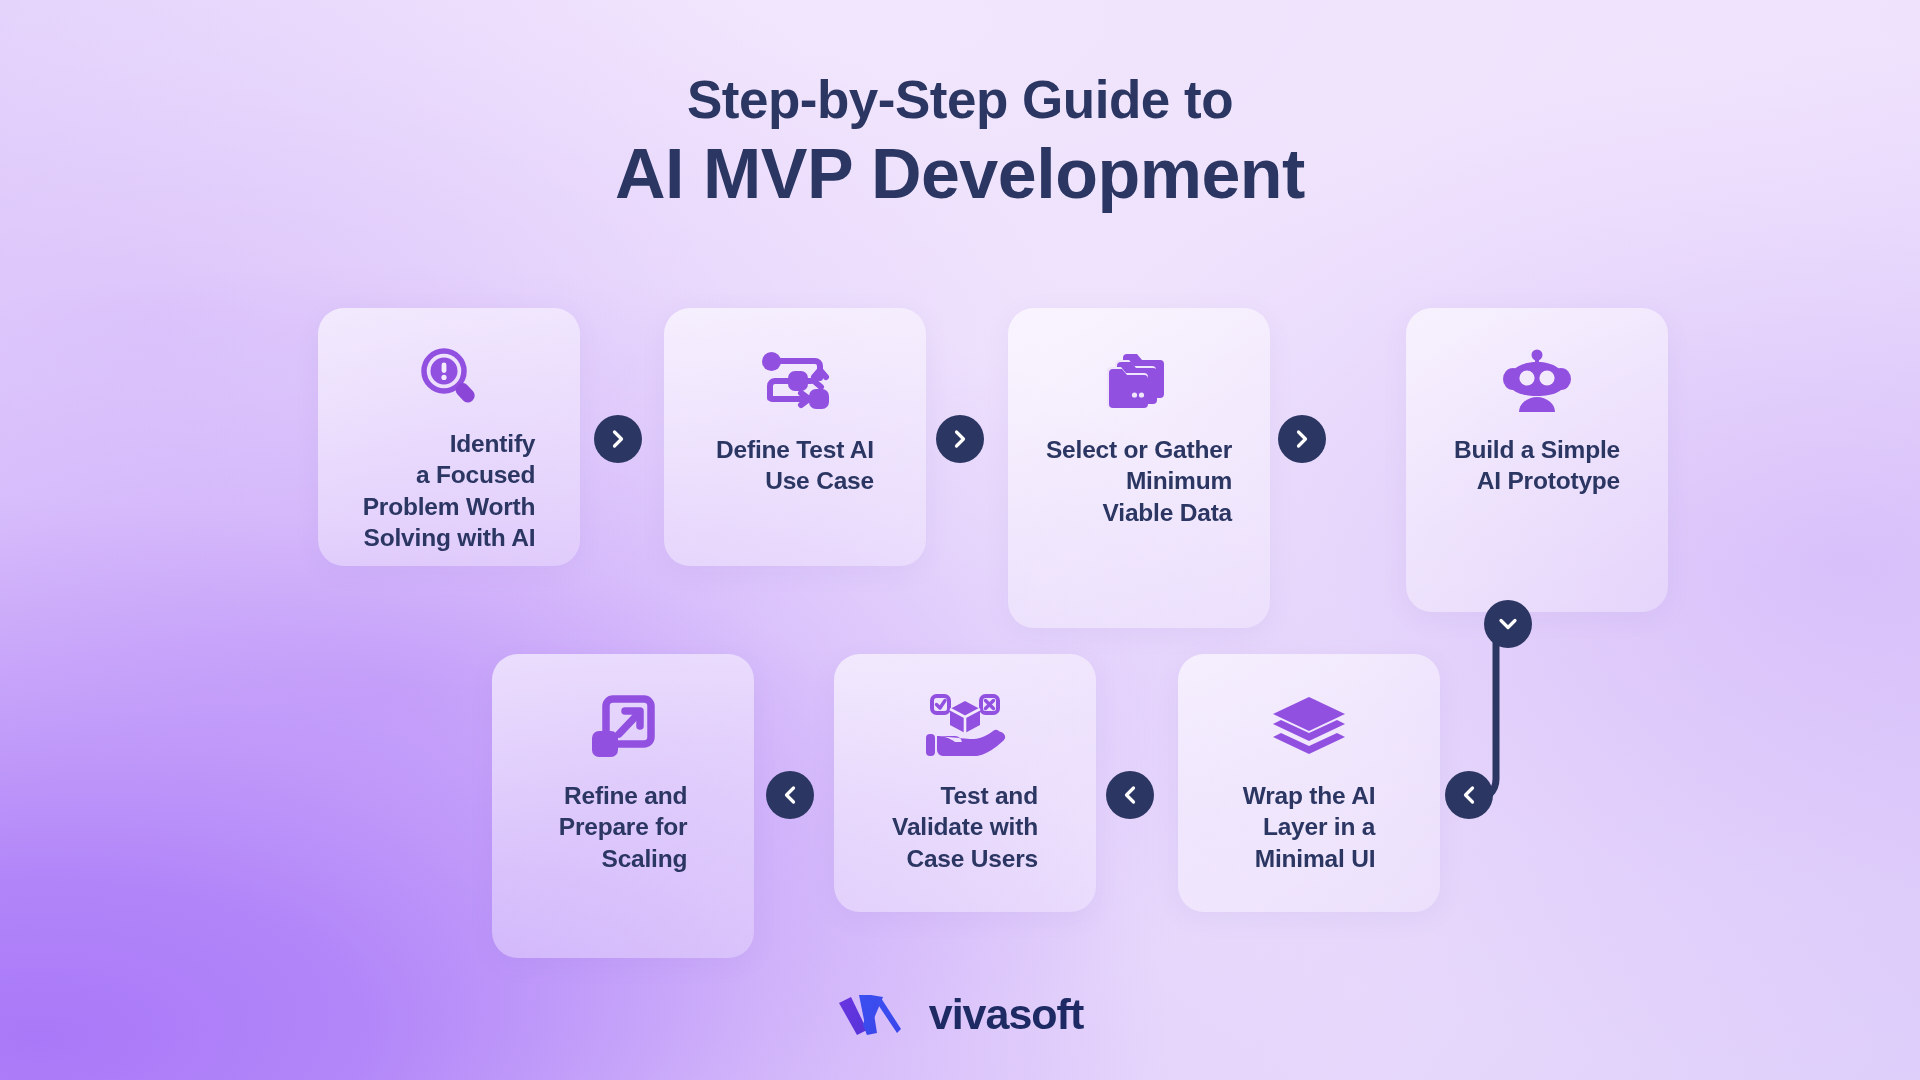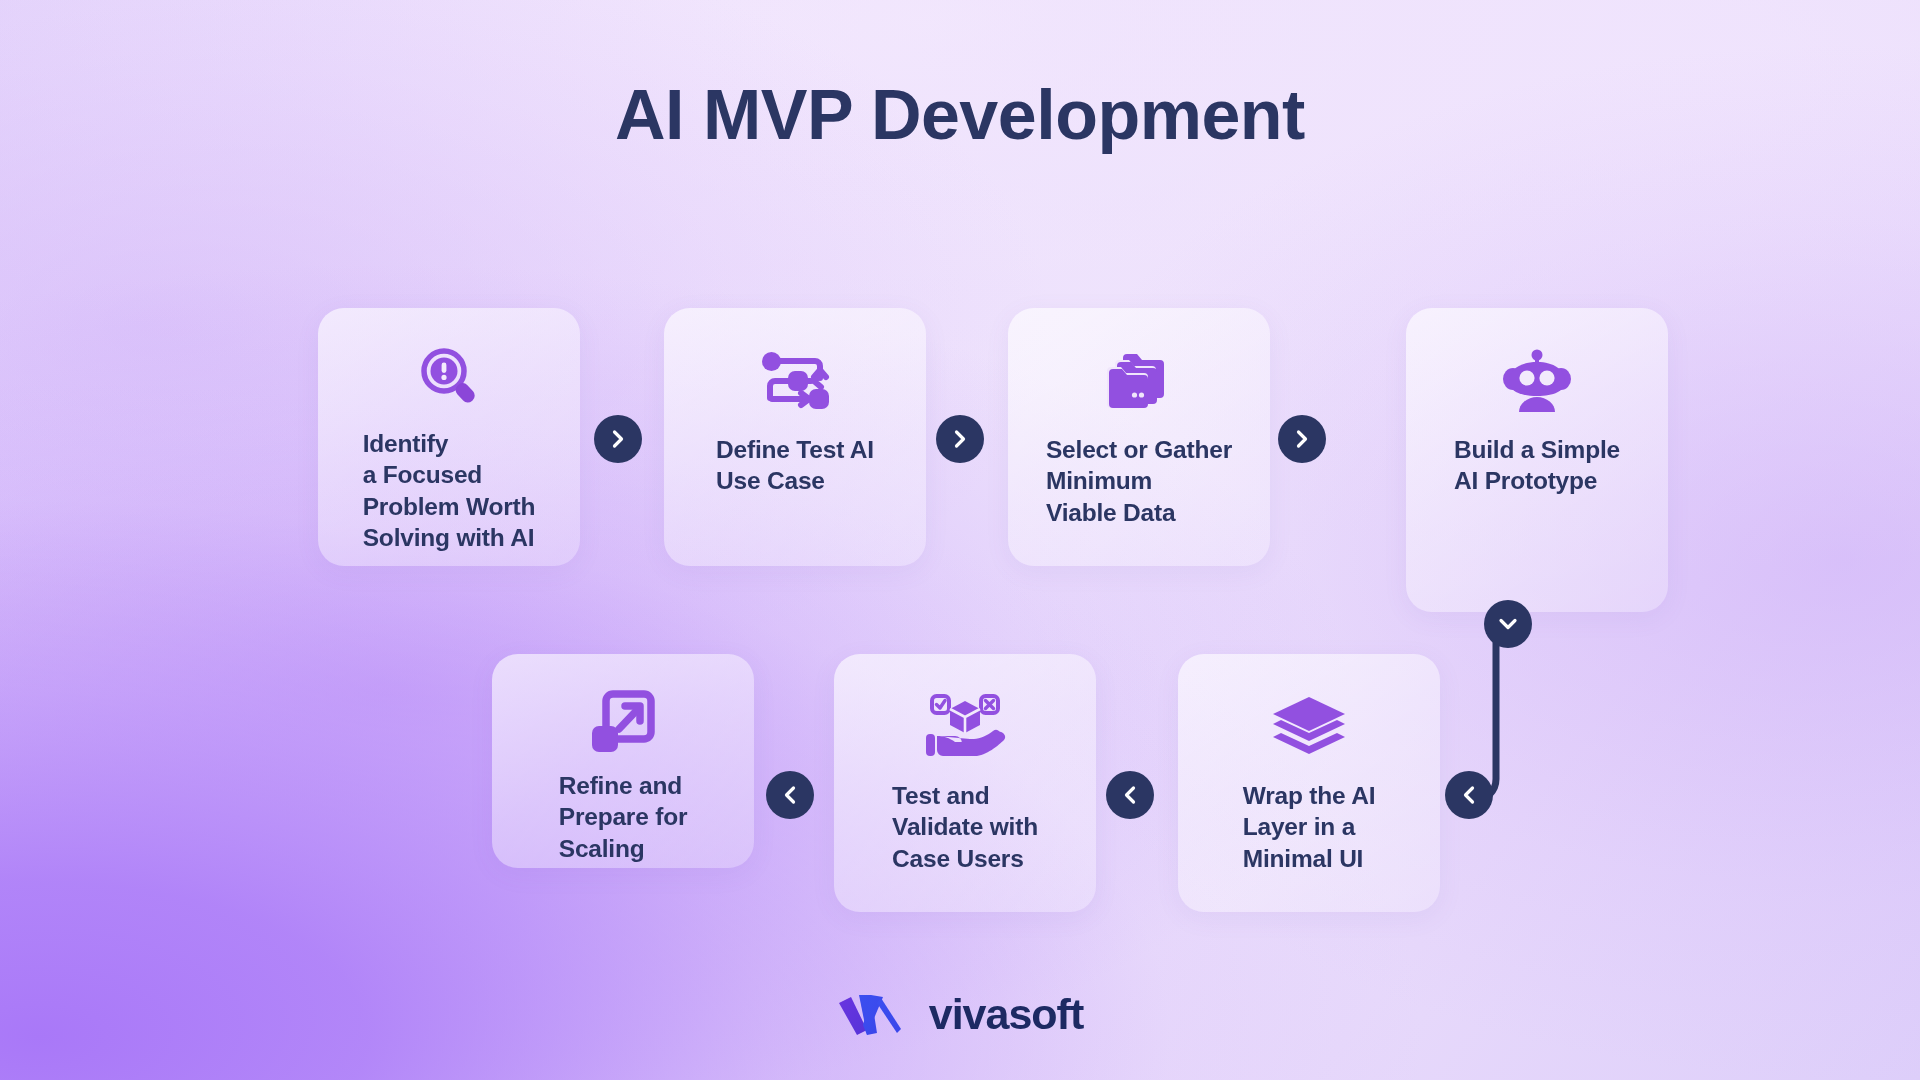--- a/index.html
+++ b/index.html
@@ -76,32 +76,32 @@
     display: flex;
     align-items: center;
     justify-content: center;
     margin-bottom: 14px;
   }
   .card .label {
     color: #2b3663;
     font-size: 24.5px;
     font-weight: 700;
     line-height: 1.28;
-    text-align: left;
+    text-align: right;
     letter-spacing: -0.2px;
     white-space: pre-line;
   }
 
   
   #card-1 { left: 318px;  top: 308px; height: 258px; }
   #card-2 { left: 664px;  top: 308px; height: 258px; }
-  #card-3 { left: 1008px; top: 308px; height: 258px; }
+  #card-3 { left: 1008px; top: 308px; height: 320px; }
   #card-4 { left: 1406px; top: 308px; height: 304px; }
   
-  #card-5 { left: 492px;  top: 654px; height: 214px; }
+  #card-5 { left: 492px;  top: 654px; height: 304px; }
   #card-6 { left: 834px;  top: 654px; height: 258px; }
   #card-7 { left: 1178px; top: 654px; height: 258px; }
 
   
   .conn {
     position: absolute;
     width: 48px;
     height: 48px;
     border-radius: 50%;
     background: #2b3663;
@@ -147,20 +147,21 @@
   }
 </style>
 </head>
 <body>
 
 <div id="bg"></div>
 
 <div id="frame">
 
   <div id="heading">
+    <span class="l1">Step-by-Step Guide to</span>
     <span class="l2">AI MVP Development</span>
   </div>
 
   <div class="card" id="card-1">
     <div class="icon-wrap">
       <svg width="72" height="72" viewBox="0 0 72 72">
         <circle cx="31" cy="29" r="20" fill="none" stroke="#9250e0" stroke-width="5.5"></circle>
         <circle cx="31" cy="29" r="13.5" fill="#9250e0"></circle>
         <rect x="28.6" y="20.5" width="4.8" height="10.5" rx="2.4" fill="#f4ecfd"></rect>
         <circle cx="31" cy="35.4" r="2.6" fill="#f4ecfd"></circle>

